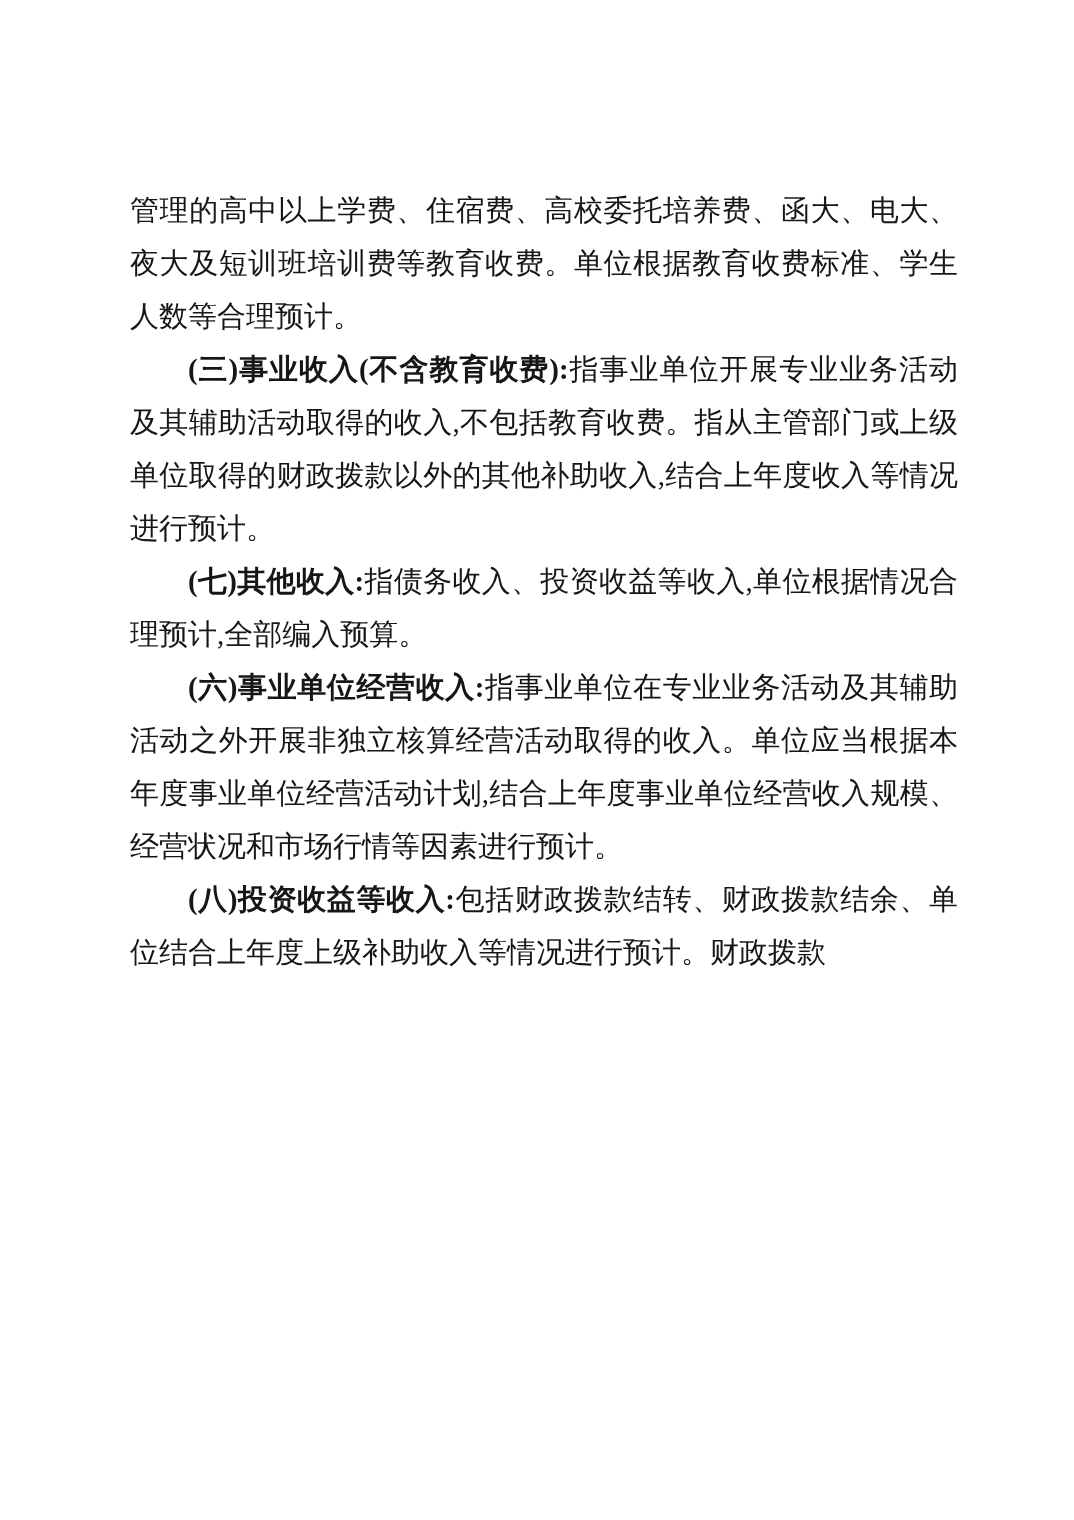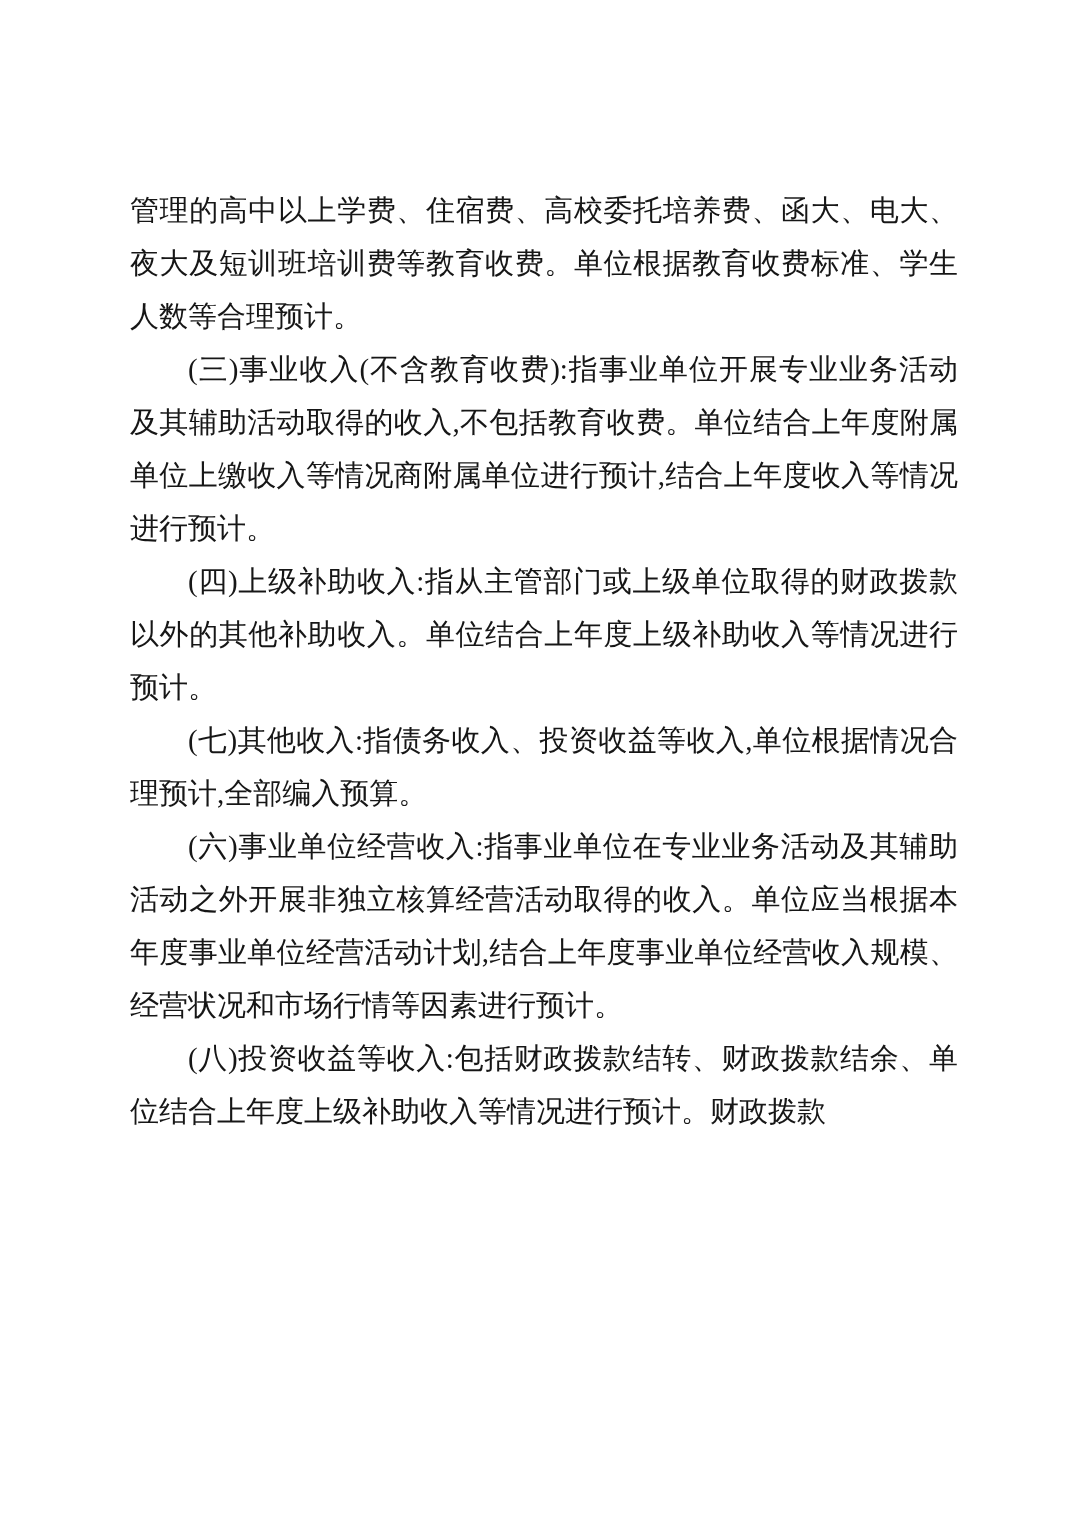--- a/index.html
+++ b/index.html
@@ -27,33 +27,32 @@
     text-justify: inter-ideograph;
   }
   .para {
     margin: 0;
     padding: 0;
   }
   .para.indent {
     text-indent: 2em;
   }
   .para-head {
-    font-weight: 400;
+    font-weight: 700;
   }
 </style>
 </head>
 <body>
 
 <div class="page">
   <div class="doc-body">
   <p class="para"><b class="para-head"></b><span class="para-text">管理的高中以上学费、住宿费、高校委托培养费、函大、电大、夜大及短训班培训费等教育收费。单位根据教育收费标准、学生人数等合理预计。</span></p>
 
-  <p class="para indent"><b class="para-head">(三)事业收入(不含教育收费):</b><span class="para-text">指事业单位开展专业业务活动及其辅助活动取得的收入,不包括教育收费。单位结合上年度附属单位上缴收入等情况商附属单位进行预计,结合上年度收入等情况进行预计。</span></p>
+  <p class="para indent"><b class="para-head">(三)事业收入(不含教育收费):</b><span class="para-text">指事业单位开展专业业务活动及其辅助活动取得的收入,不包括教育收费。指从主管部门或上级单位取得的财政拨款以外的其他补助收入,结合上年度收入等情况进行预计。</span></p>
 
-  <p class="para indent"><b class="para-head">(四)上级补助收入:</b><span class="para-text">指从主管部门或上级单位取得的财政拨款以外的其他补助收入。单位结合上年度上级补助收入等情况进行预计。</span></p>
 
 
   <p class="para indent"><b class="para-head">(七)其他收入:</b><span class="para-text">指债务收入、投资收益等收入,单位根据情况合理预计,全部编入预算。</span></p>
 
   <p class="para indent"><b class="para-head">(六)事业单位经营收入:</b><span class="para-text">指事业单位在专业业务活动及其辅助活动之外开展非独立核算经营活动取得的收入。单位应当根据本年度事业单位经营活动计划,结合上年度事业单位经营收入规模、经营状况和市场行情等因素进行预计。</span></p>
 
   <p class="para indent"><b class="para-head">(八)投资收益等收入:</b><span class="para-text">包括财政拨款结转、财政拨款结余、单位结合上年度上级补助收入等情况进行预计。财政拨款</span></p>
 </div>
 </div>
 

